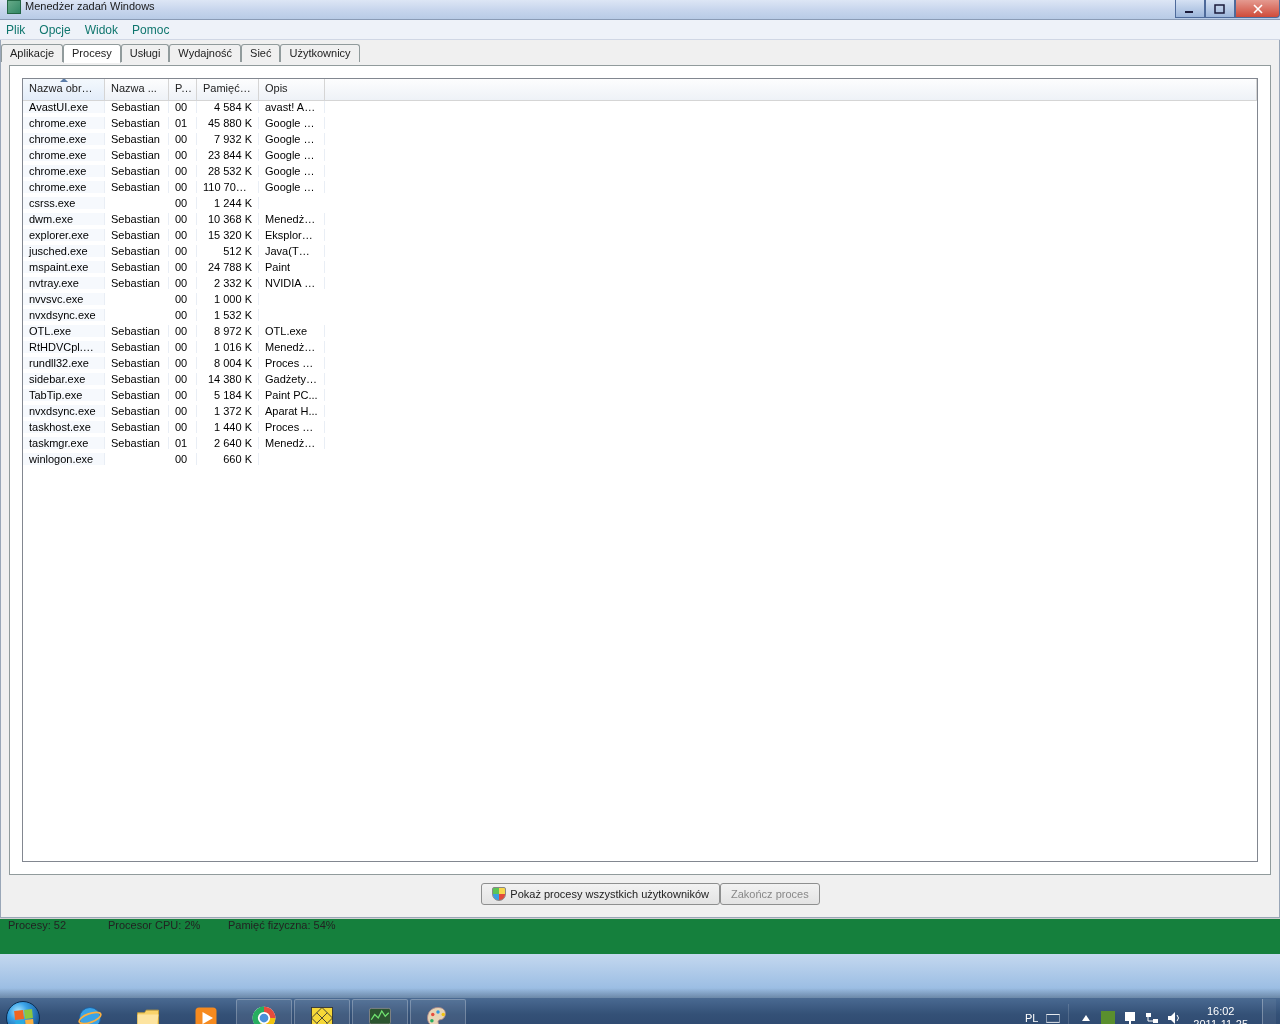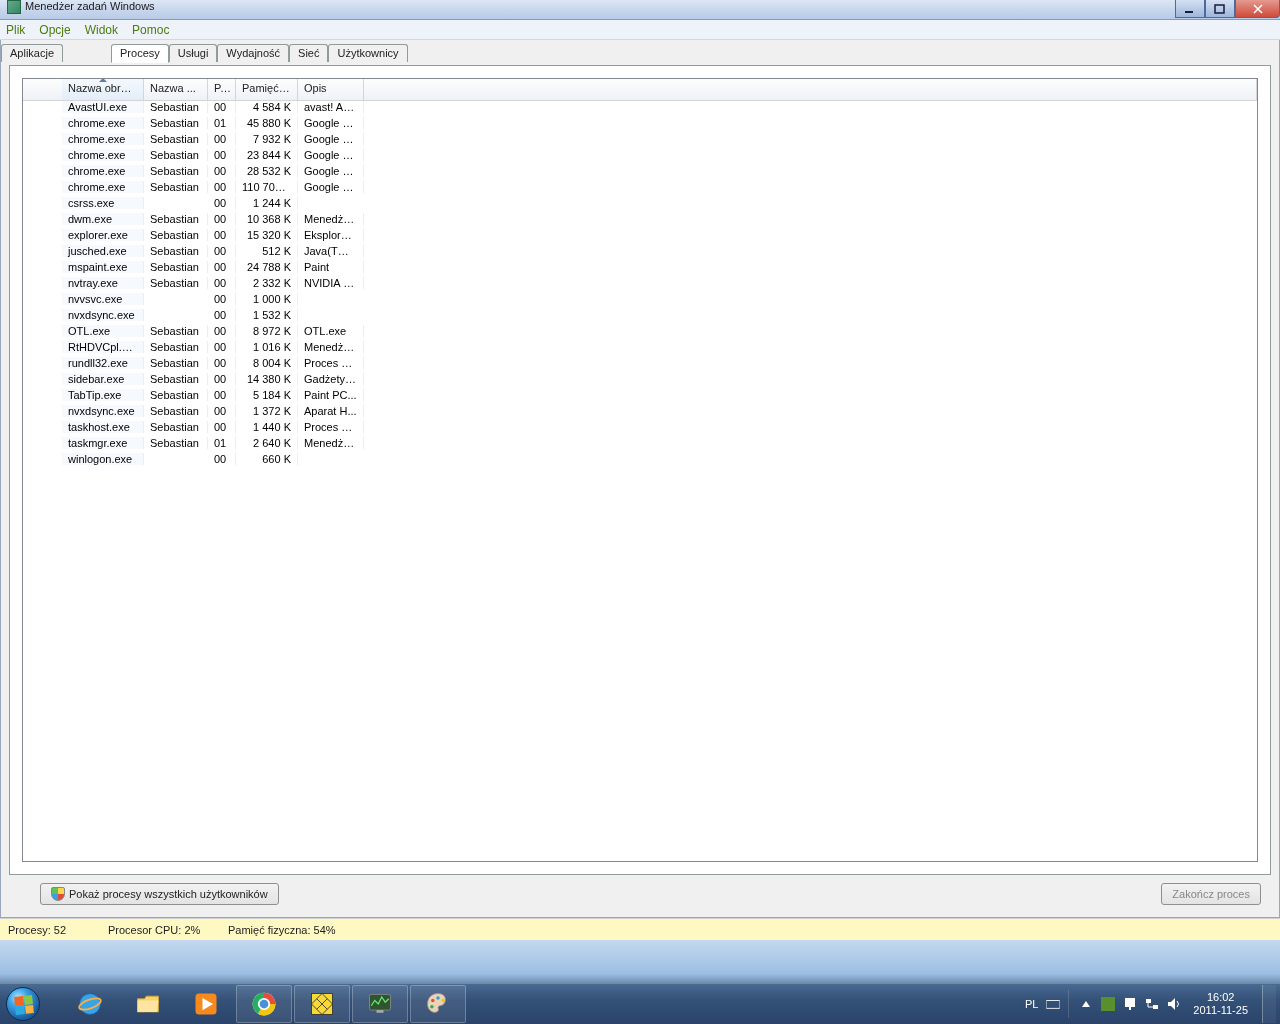--- a/index.html
+++ b/index.html
@@ -21,21 +21,21 @@
 }
 .win-buttons { position: absolute; right: 0; top: 0; display: flex; height: 18px; }
 .win-btn { width: 30px; height: 18px; display: flex; align-items: center; justify-content: center; border: 1px solid #4e6a9a; border-top: none; font-size: 10px; }
 .win-btn.min, .win-btn.max { background: linear-gradient(to bottom, #d5e1f3, #9db6db); color: #1a1a3a; }
 .win-btn.close { background: linear-gradient(to bottom, #e49a90, #cf4b3a); color: #fff; width: 45px; border-radius: 0 0 4px 0; }
 .win-btn.min svg, .win-btn.max svg, .win-btn.close svg { width: 12px; height: 10px; }
 
 .menubar {
   height: 20px; background: #eef2f9;
   display: flex; align-items: center;
-  font-size: 12px; color: #4d7c0f;
+  font-size: 12px; color: #0f766e;
   padding-left: 6px; gap: 14px;
   border-bottom: 1px solid #d0d7e5;
 }
 .menubar span { cursor: default; }
 
 .window-body {
   background: #f0f0f0;
   height: 878px;
   border: 1px solid #9aa7b8; border-top: none;
   position: relative;
@@ -57,21 +57,20 @@
   margin-right: 0px;
   color: #222;
   cursor: default;
   position: relative;
 }
 .tab.active {
   background: #fff;
   border-bottom: 1px solid #fff;
   margin-bottom: -1px;
   z-index: 3;
-  margin-left: 48px;
 }
 
 .tab-panel {
   position: absolute;
   left: 8px; right: 8px; top: 25px; bottom: 42px;
   background: #fff;
   border: 1px solid #919b9c;
 }
 
 .listview {
@@ -104,55 +103,55 @@
   border-bottom: 4px solid #5b7da9;
 }
 .lv-body { overflow-y: auto; height: calc(100% - 22px); }
 .lv-row { display: flex; height: 16px; align-items: flex-start; }
 .lv-row .cell {
   padding: 0 6px;
   white-space: nowrap; overflow: hidden; text-overflow: ellipsis;
   color: #000;
 }
 .sorted-col-bg { background: #f6f9fd; }
-.c0 { width: 82px; margin-left: 39px; }
+.c0 { width: 82px; }
 .c1 { width: 64px; }
 .c2 { width: 28px; text-align: left; }
 .c3 { width: 62px; text-align: right; }
 .c4 { width: 66px; }
 .cfill { flex: 1; }
 .col-border { border-right: 1px solid #e9eef5; }
 
 .btn {
   font-size: 11px;
   background: linear-gradient(to bottom, #f2f2f2, #e3e3e3);
   border: 1px solid #8e8f8f;
   border-radius: 3px;
   padding: 3px 10px;
   color: #222;
   display: inline-flex; align-items: center; gap: 4px;
 }
 .btn.disabled { color: #888; }
 
 .bottom-buttons {
   position: absolute; left: 18px; right: 18px; bottom: 12px;
-  display: flex; justify-content: space-between; padding-left: 21px;
+  display: flex; justify-content: center; padding-left: 21px;
 }
 .shield-icon {
   width: 14px; height: 14px;
   background: conic-gradient(#f7d84c 0 25%, #e24a3b 25% 50%, #3b9fe2 50% 75%, #5cc456 75% 100%);
   border-radius: 2px 2px 50% 50%;
   border: 1px solid #888;
 }
 
 .statusbar {
-  height: 22px;
-  background: #fef9c3;
+  height: 36px;
+  background: #15803d;
   border-top: 1px solid #d0d0d0;
-  display: flex; align-items: center;
+  display: flex; 
   font-size: 11px; color: #222;
 }
 .statusbar .cell {
   padding: 0 8px;
   border-right: 1px solid transparent;
   min-width: 100px;
 }
 
 .taskbar {
   height: 40px;

